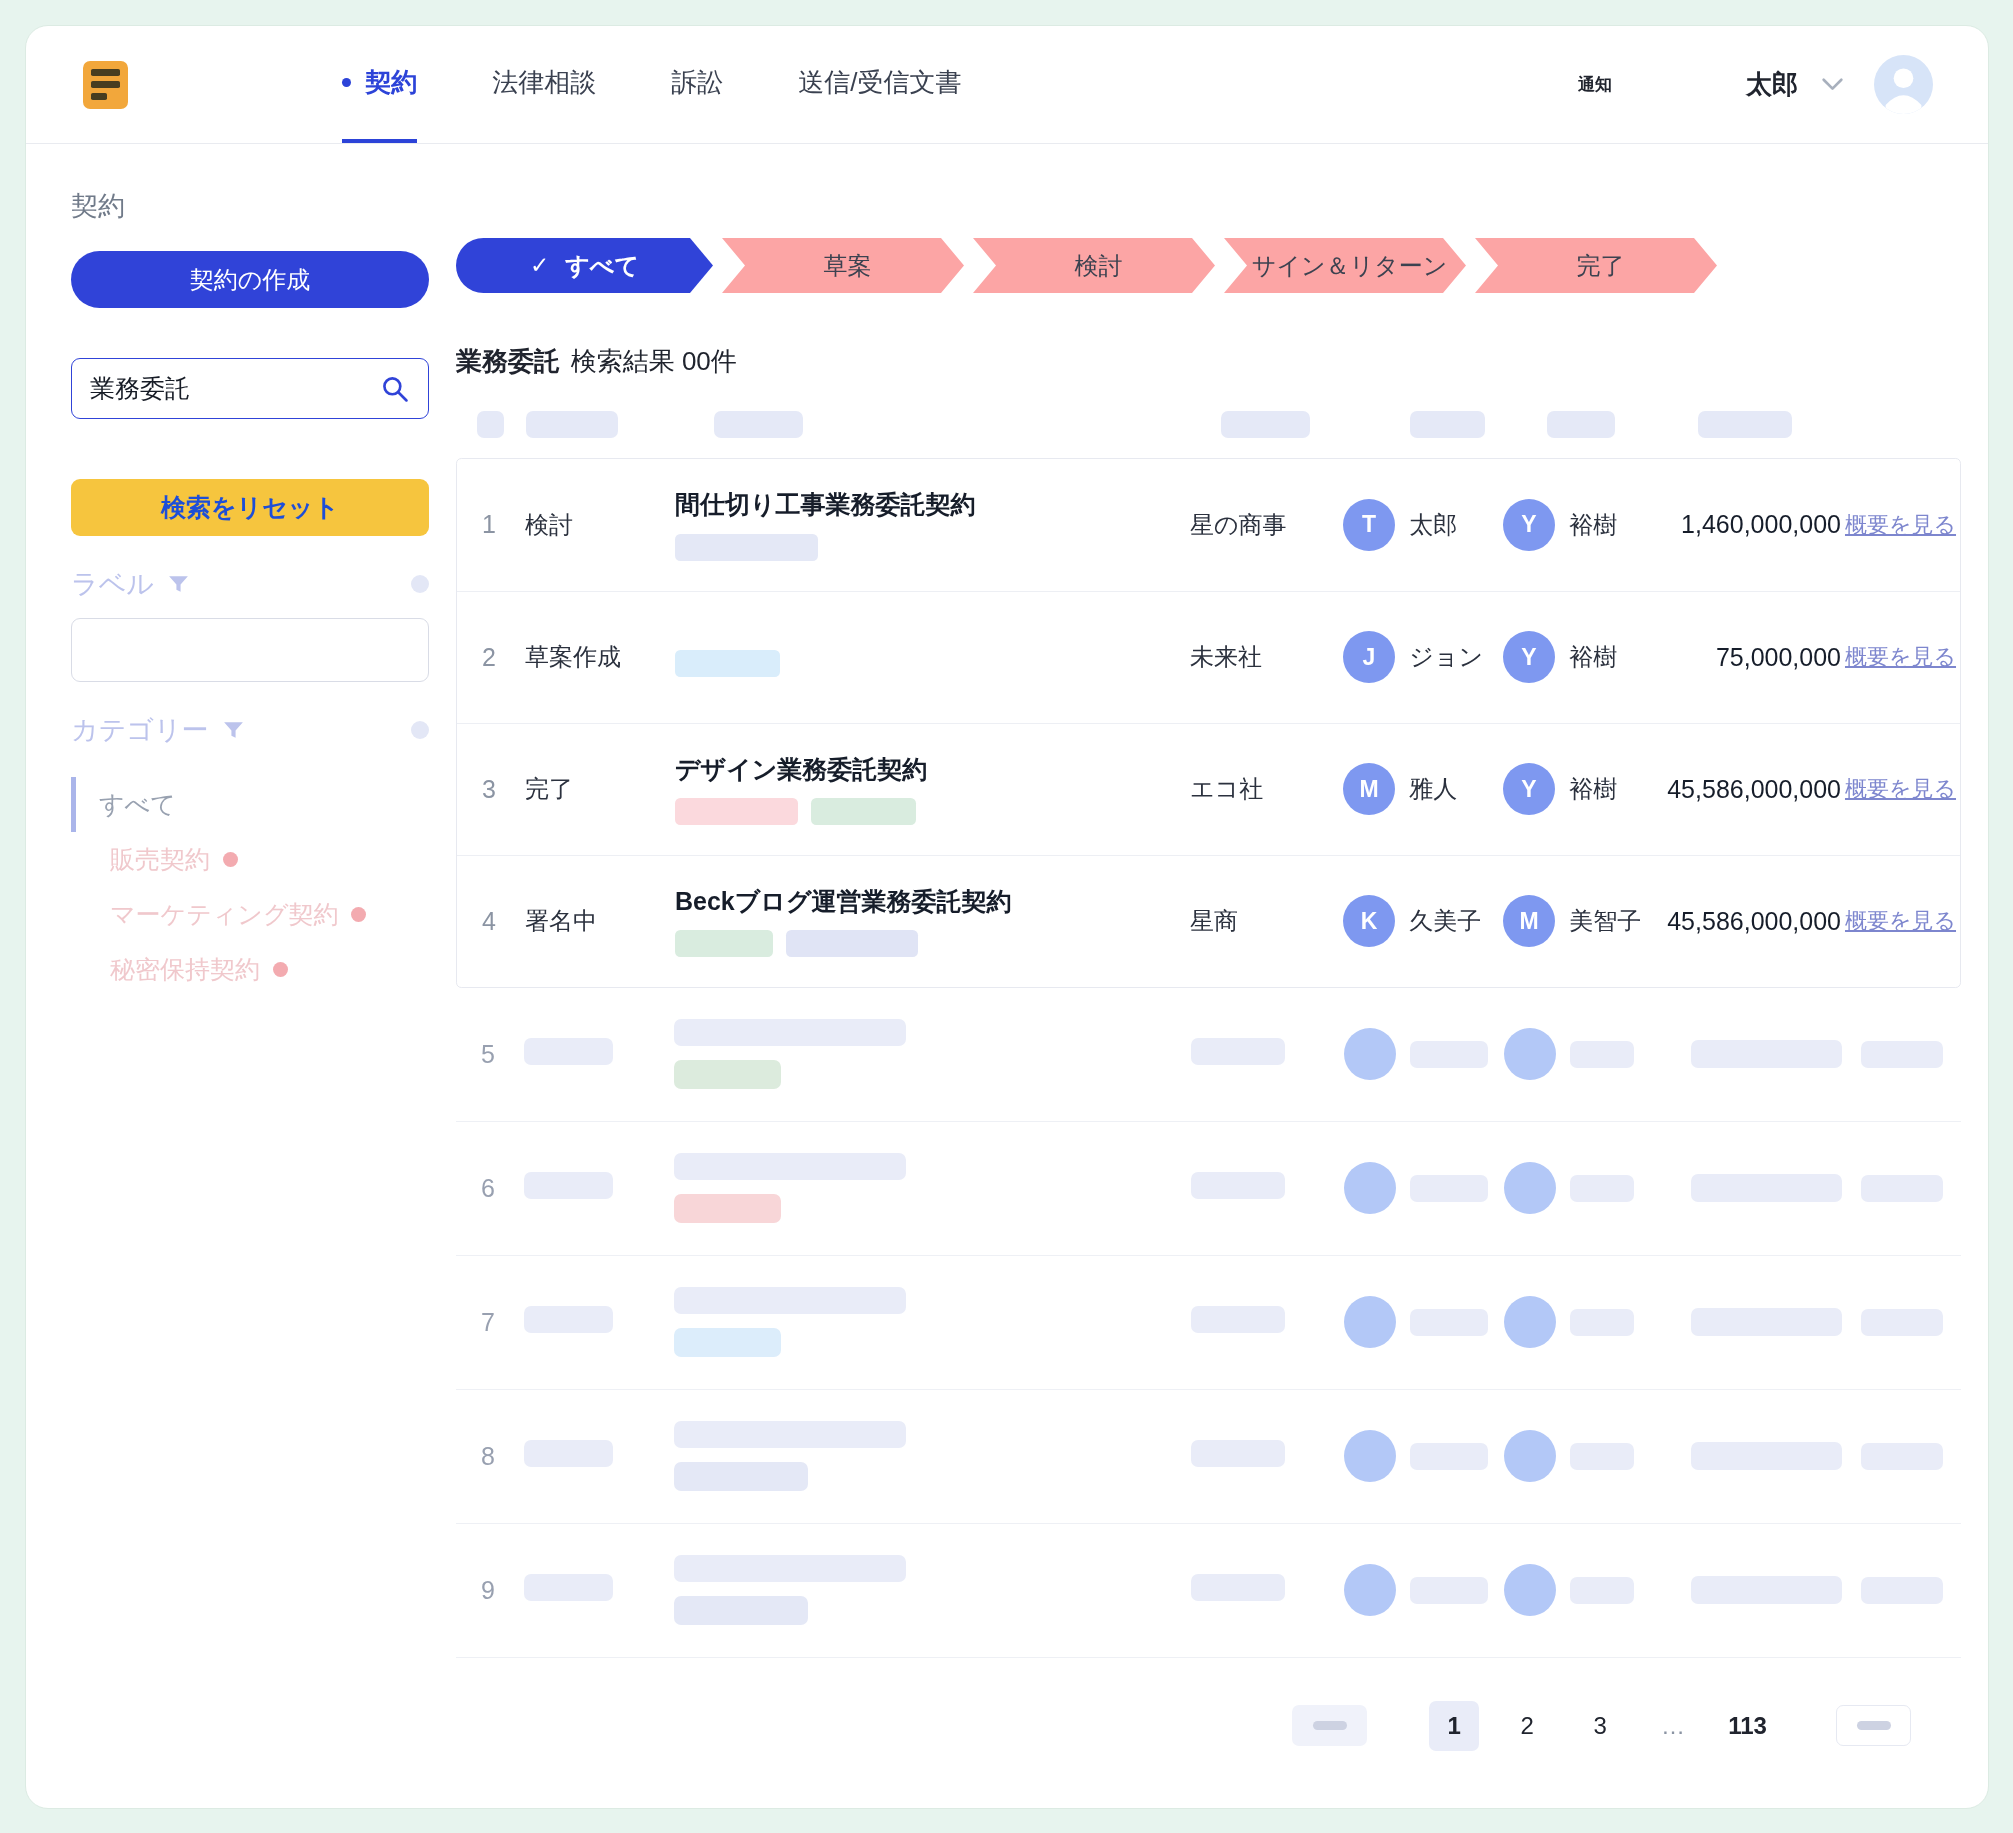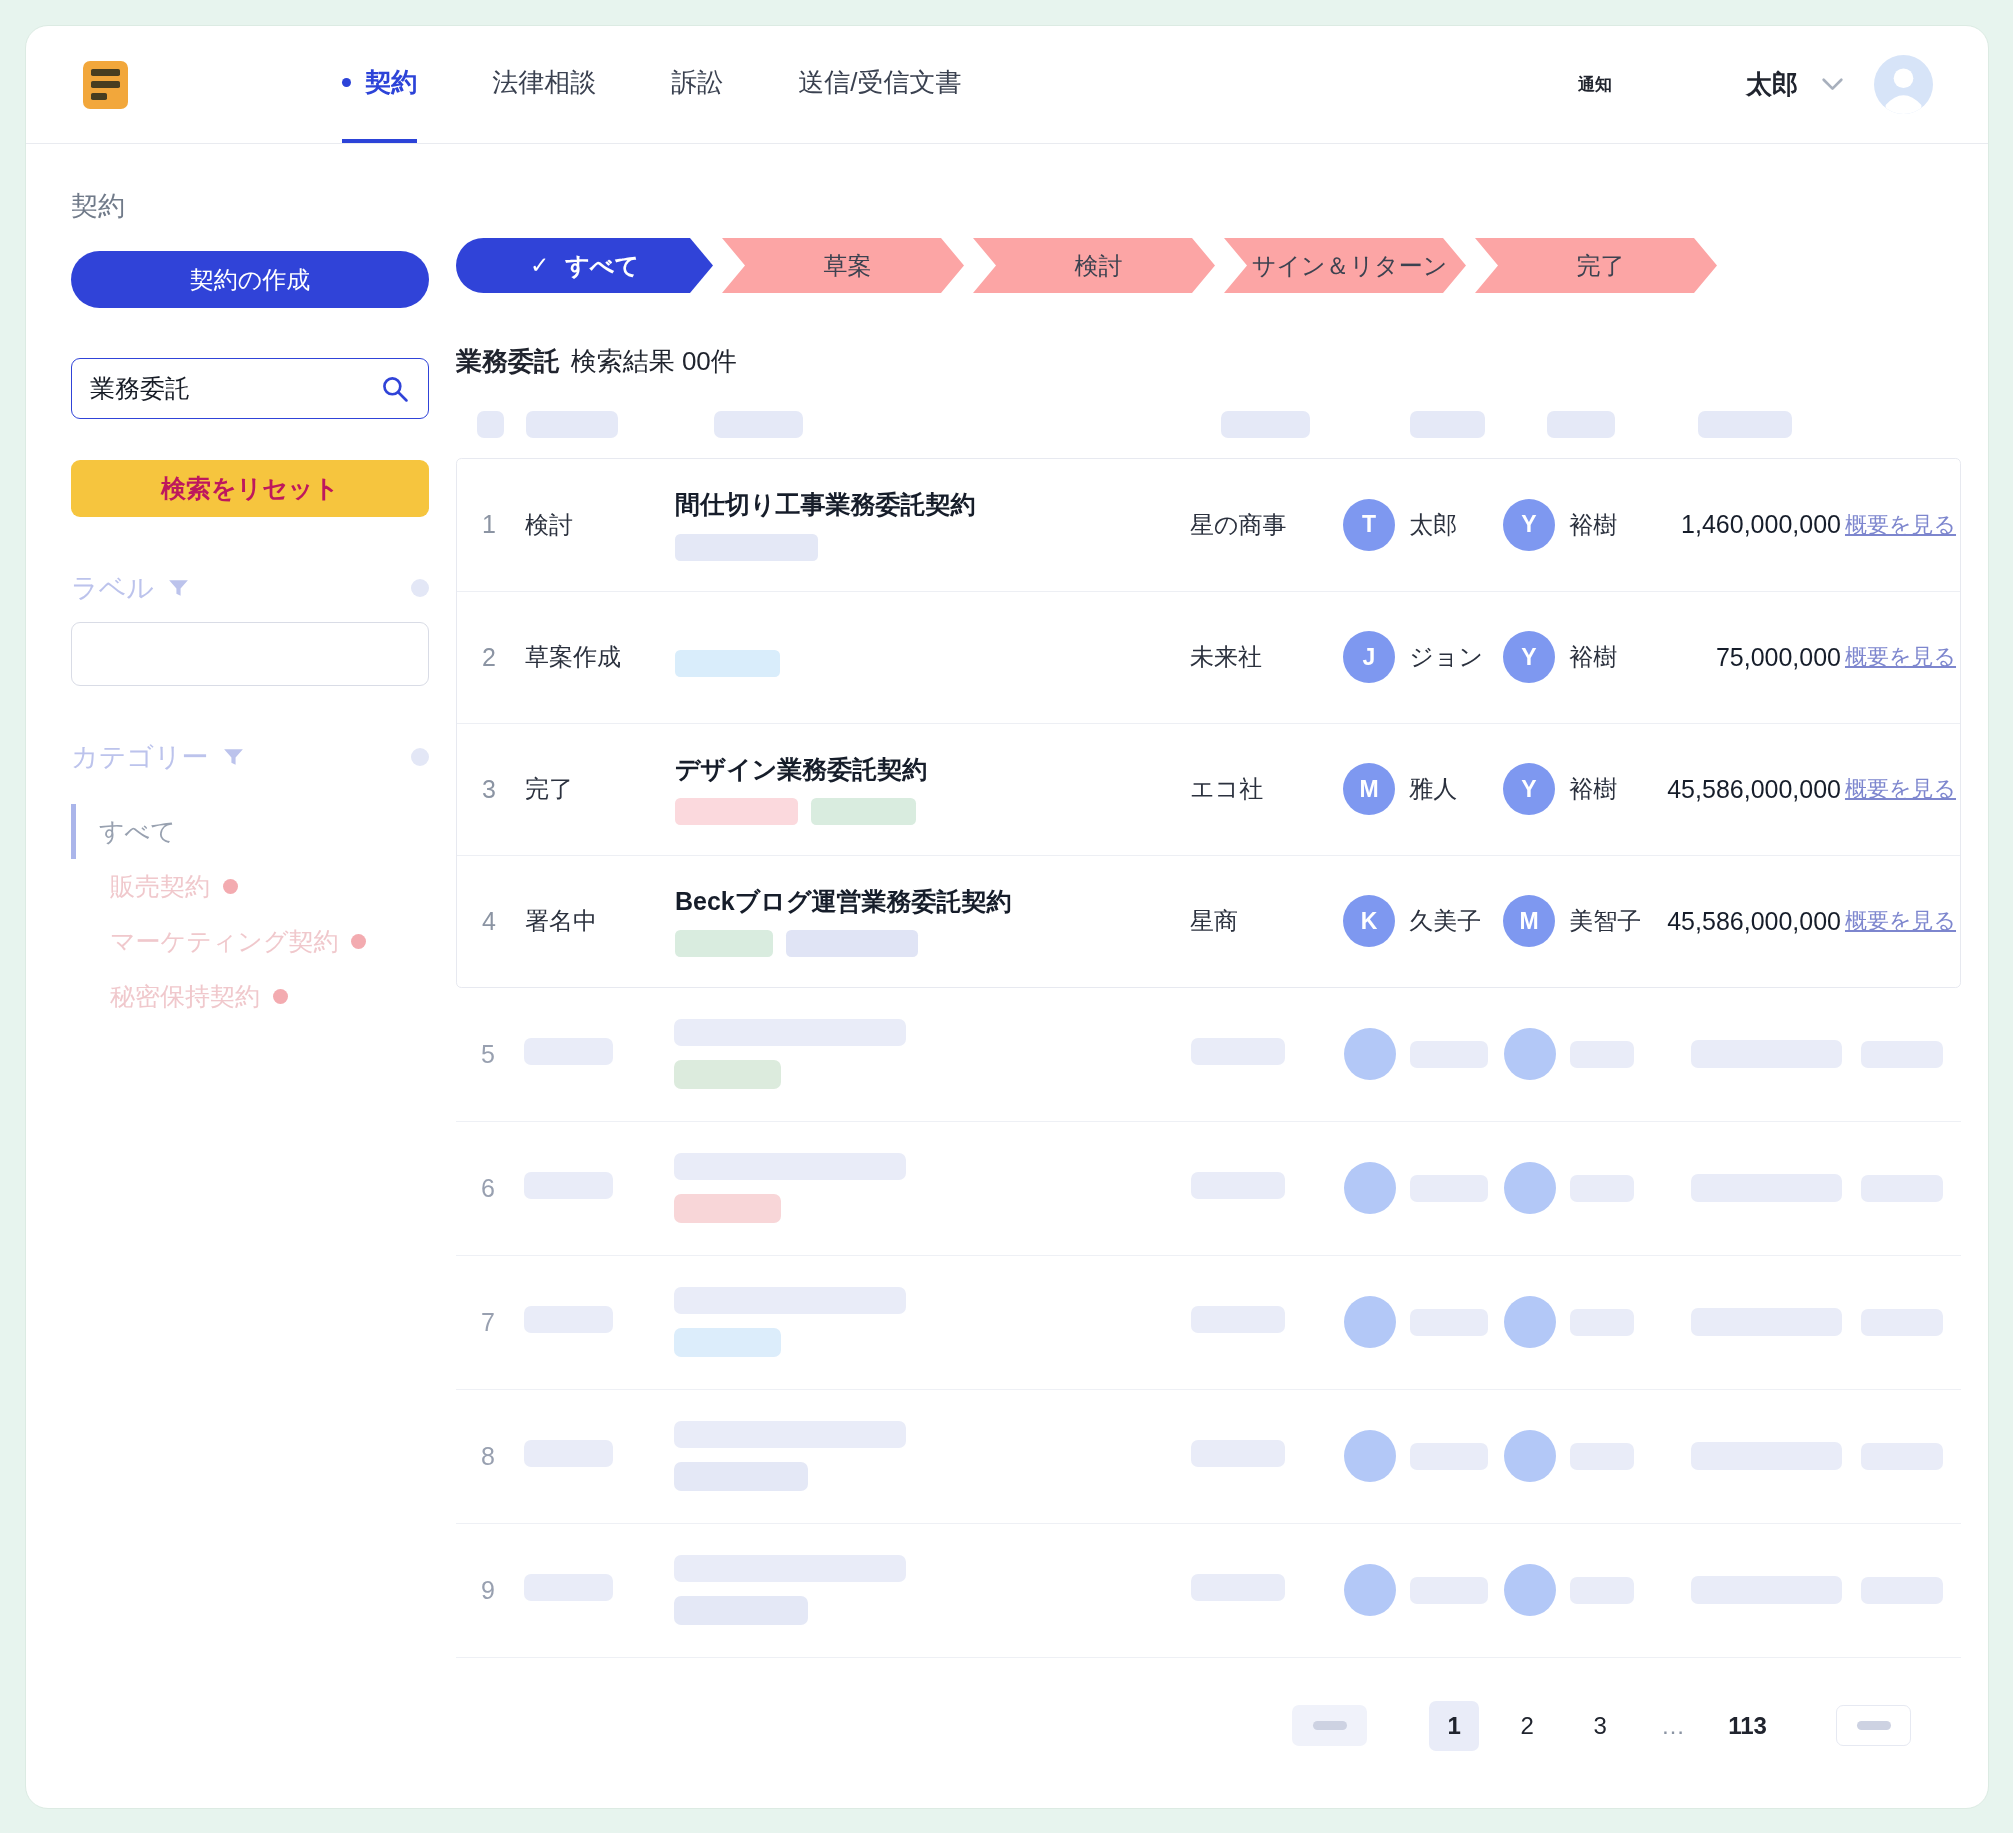--- a/index.html
+++ b/index.html
@@ -40,23 +40,23 @@
   .main { flex:1; min-width:0; margin-left:27px; }
 
   
   .side-title { font-size:27px; color:#707a89; margin:5.3px 0 27px; }
   .btn-create { display:flex; align-items:center; justify-content:center; width:100%; height:57px;
     border-radius:32px; background:#3043d8; color:#fff; font-size:24px; cursor:pointer; border:none; font-family:inherit; }
   .search-box { margin-top:50px; height:61px; border:1.8px solid #3043d8; border-radius:9px;
     display:flex; align-items:center; padding:0 18px; background:#fff; }
   .search-box input { flex:1; border:none; outline:none; background:transparent; font-size:25px;
     color:#171c26; font-family:inherit; min-width:0; }
-  .btn-reset { margin-top:41px; display:flex; align-items:center; justify-content:center; width:100%; height:57px;
-    border-radius:9px; background:#f6c53e; color:#be185d; font-size:25px; font-weight:bold; cursor:pointer; border:none; font-family:inherit; }
-  .filter-row { margin-top:53px; display:flex; align-items:center; font-size:27px; color:#bcc3ec; }
+  .btn-reset { margin-top:60px; display:flex; align-items:center; justify-content:center; width:100%; height:57px;
+    border-radius:9px; background:#f6c53e; color:#1d4ed8; font-size:25px; font-weight:bold; cursor:pointer; border:none; font-family:inherit; }
+  .filter-row { margin-top:30px; display:flex; align-items:center; font-size:27px; color:#bcc3ec; }
   .filter-row.cats { }
   .funnel { margin-left:12.5px; display:flex; }
   .filter-dot { margin-left:auto; width:18px; height:18px; border-radius:50%; background:#e3e7f6; }
   .label-input { margin-top:16px; width:100%; height:64px; border:1.8px solid #d9dce6; border-radius:9px; background:#fff; outline:none; font-size:24px; font-family:inherit; padding:0 16px; }
   .cat-list { margin-top:28.5px; }
   .cat-item { display:flex; align-items:center; height:55px; font-size:25px; cursor:pointer; }
   .cat-item.all { border-left:5.3px solid #aab5ea; padding-left:23px; color:#98a1b0; }
   .cat-item.sub { padding-left:39px; color:#f0c8cc; }
   .cat-dot { width:15px; height:15px; border-radius:50%; background:#f3abb0; margin-left:12.5px; flex:none; }
 

